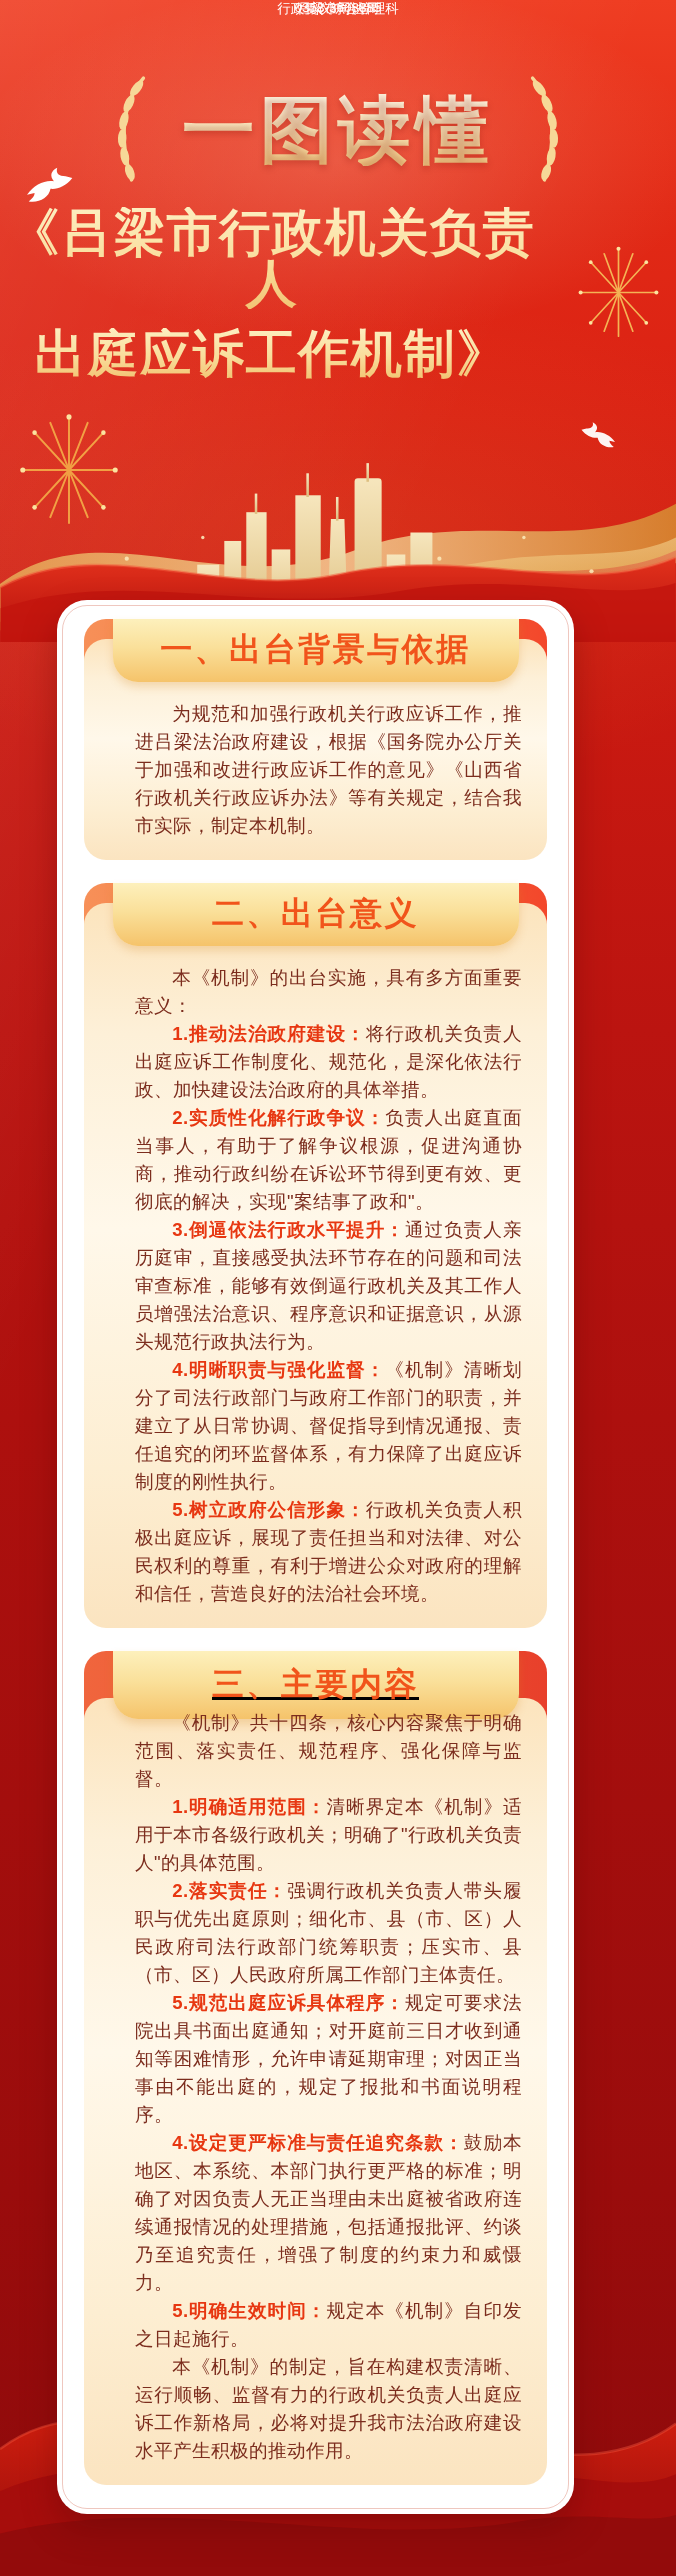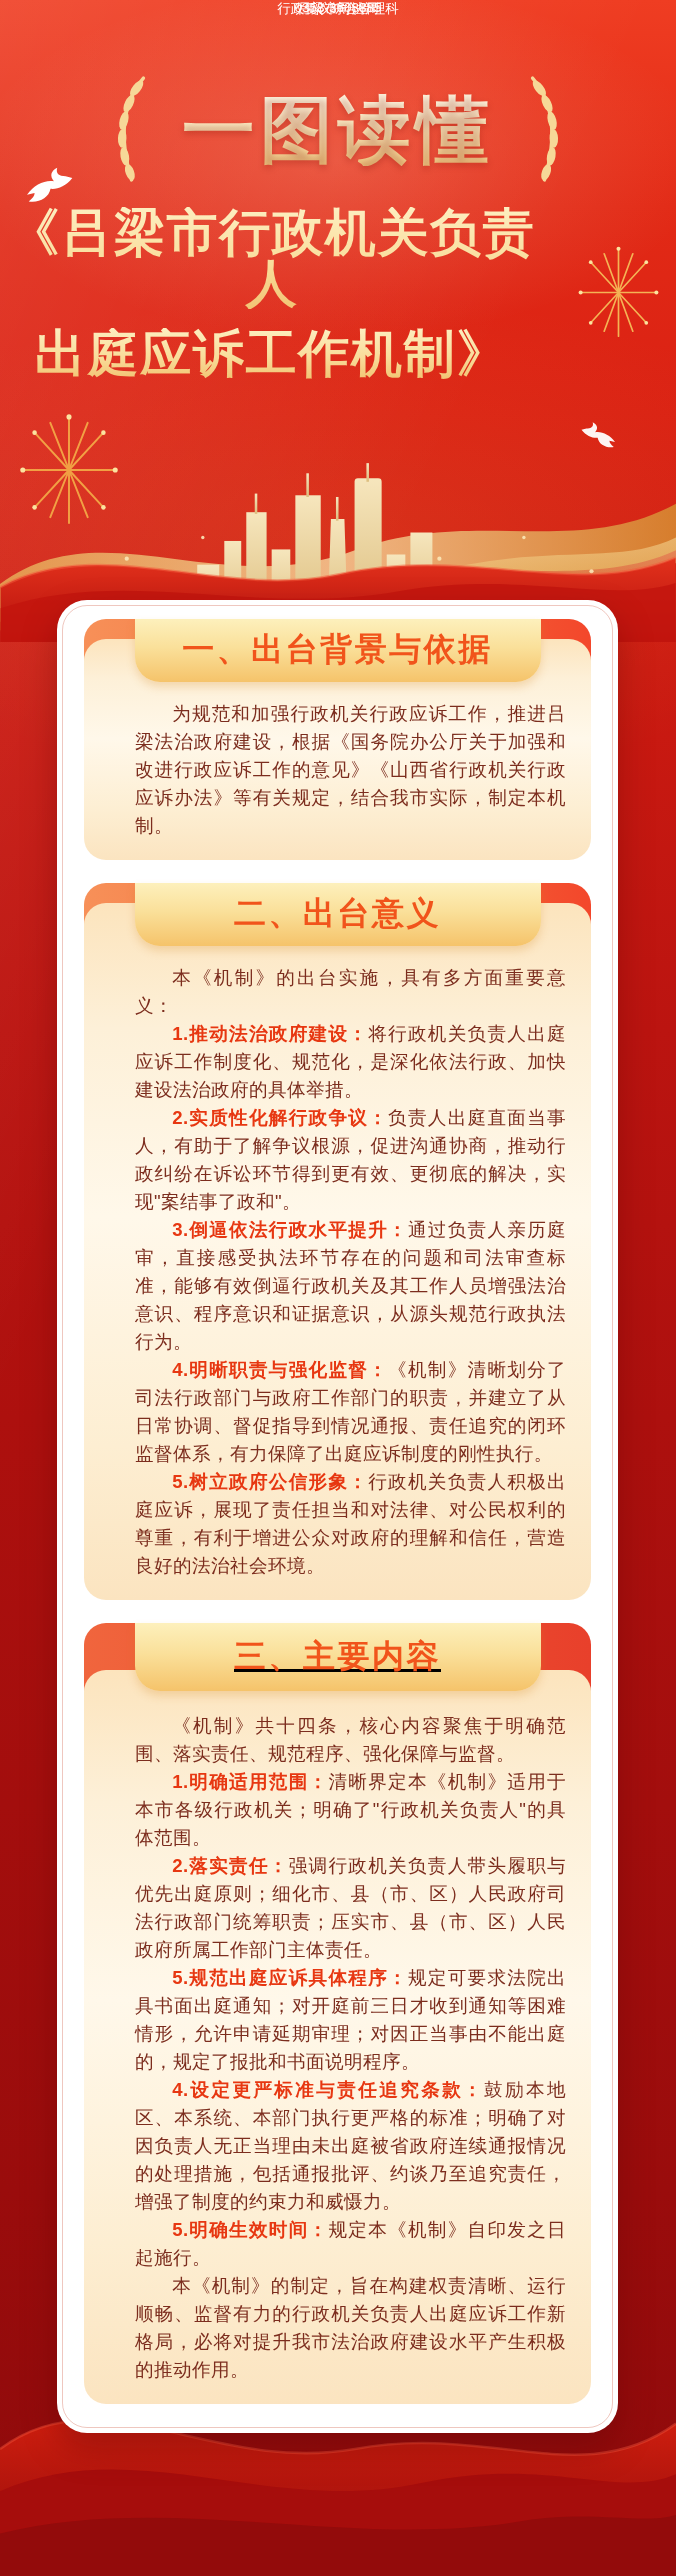--- a/index.html
+++ b/index.html
@@ -27,21 +27,21 @@
     font-size:51px;
     background:linear-gradient(180deg,#fdeec0 0%,#f9dd9c 55%,#f2c474 100%);
     -webkit-background-clip:text;background-clip:text;color:#f7d896;-webkit-text-fill-color:transparent;
   }
   .title.l1{top:207px;}
   .title.l2{top:328px;}
   
   .decor{position:absolute;pointer-events:none;}
   
   .card{
-    position:absolute;left:57px;top:600px;width:561px;
+    position:absolute;left:57px;top:600px;width:517px;
     background:#ffffff;border-radius:30px;padding:18.6px 27px 29px;box-sizing:border-box;
     box-shadow:0 15px 34px rgba(90,5,5,0.35);z-index:5;
   }
   .card::after{
     content:"";position:absolute;inset:5px;border:0.8px solid rgba(214,108,88,0.38);
     border-radius:25px;pointer-events:none;
   }
   .sec{position:relative;border-radius:24px;}
   .sec + .sec{margin-top:23px;}
   .sec-tab{position:absolute;top:0;left:0;right:0;height:59px;border-radius:22px;
@@ -52,21 +52,21 @@
     position:absolute;top:0;left:50%;transform:translateX(-50%);width:406px;height:63px;z-index:2;
     border-radius:0 0 25px 25px;display:flex;align-items:center;justify-content:center;
     background:linear-gradient(180deg,#fdf0bc 0%,#fae09a 45%,#f5c36a 100%);
     box-shadow:0 5px 8.5px rgba(214,140,40,0.25);
   }
   .sec-banner h2{margin:0;font-size:32px;font-weight:900;letter-spacing:2.5px;color:#f1541b;}
   .sec-body{position:relative;z-index:3;padding:81px 25px 20px;margin-left:26px;}
   .sec3 .sec-tab{height:85px;background:linear-gradient(90deg,#f0653d 0%,#ed5231 55%,#e8402b 100%);}
   .sec3 .sec-cream{top:47px;}
   .sec3 .sec-banner{height:68px;text-decoration:underline;}
-  .sec3 .sec-body{padding-top:89px;}
+  .sec3 .sec-body{padding-top:58px;}
   .para{
     margin:0;font-size:18.6px;line-height:28px;color:#7c2d1e;
     text-align:justify;text-indent:2em;letter-spacing:0.4px;
   }
   .para .lead{color:#e73711;font-weight:bold;}
   
   .footer{position:absolute;left:0;width:676px;text-align:center;color:#ffffff;z-index:6;}
   .f-line{position:absolute;left:0;width:676px;text-align:center;}
 </style>
 </head>

